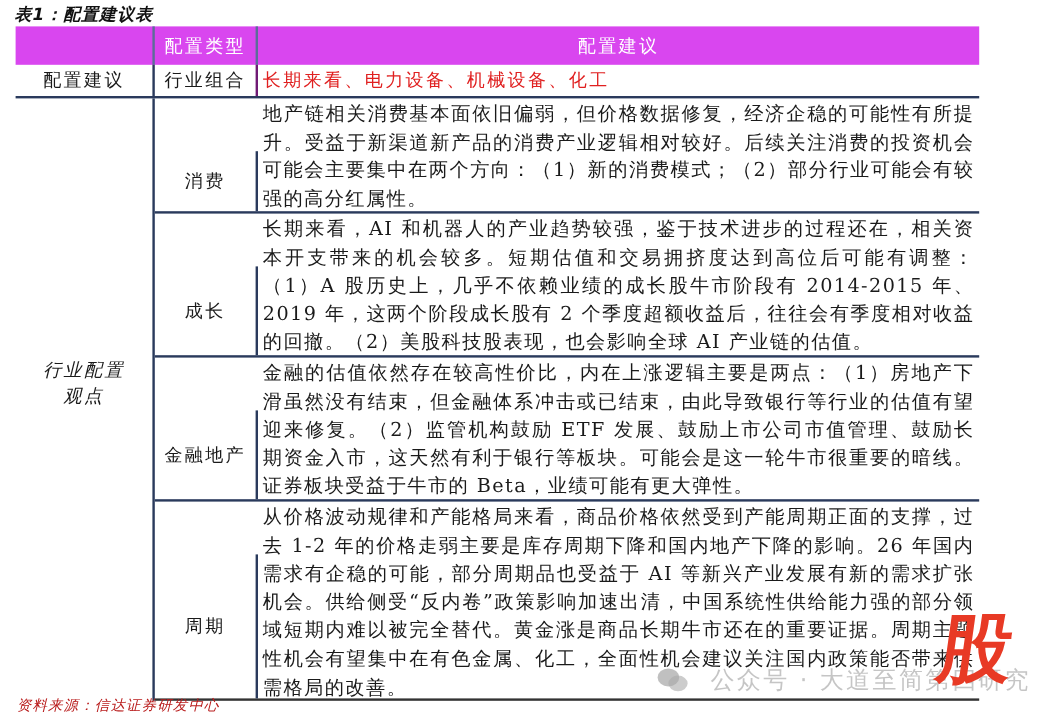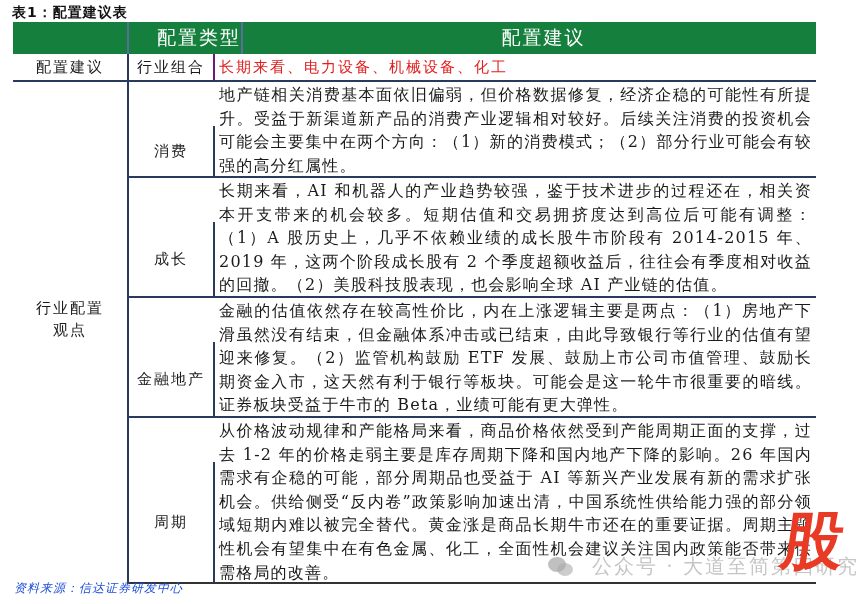--- a/index.html
+++ b/index.html
@@ -6,62 +6,63 @@
     body {
       width: 864px; height: 604px; position: relative; overflow: hidden;
       font-family: "DejaVu Serif", "Liberation Serif", serif;
       color: #1a1a1a;
     }
     .caption {
       position: absolute; left: 12px; top: 4px;
       font-size: 14px; font-weight: bold; color: #111;
       font-family: "DejaVu Sans", "Liberation Sans", sans-serif;
       letter-spacing: 1px;
+      font-style: italic;
     }
     .table {
       position: absolute; left: 13px; top: 22px; width: 803px;
     }
     .hdr {
-      display: flex; height: 32px; background: #15803d; color: #fff;
-      font-size: 19px; letter-spacing: 2px; gap: 28px;
+      display: flex; height: 32px; background: #d946ef; color: #fff;
+      font-size: 15px; letter-spacing: 2px;
     }
     .hdr .c1 { width: 114px; border-right: 2px solid #5b6d99; }
     .hdr .c2 { width: 84px; border-right: 2px solid #5b6d99; display:flex; align-items:center; justify-content:center; }
     .hdr .c3 { flex: 1; display:flex; align-items:center; justify-content:center; }
     .row-config {
       display: flex; height: 26px; align-items: stretch;
       border-bottom: 2px solid #2a3a5c; font-size: 15px;
     }
     .row-config .c1 { width: 114px; display:flex; align-items:center; justify-content:center; border-right: 2px solid #2a3a5c; letter-spacing: 2px; }
     .row-config .c2 { width: 84px; display:flex; align-items:center; justify-content:center; border-right: 2px solid #701a75; letter-spacing: 2px; }
     .row-config .c3 { flex: 1; display:flex; align-items:center; padding-left: 4px; color: #e02020; letter-spacing: 2px; }
     .body-block { display: flex; }
     .body-block .left {
       width: 114px; border-right: 2px solid #2a3a5c;
       display: flex; align-items: center; justify-content: center;
-      text-align: center; font-size: 15px; line-height: 22px; letter-spacing: 2px;
+      text-align: center; font-size: 15px; line-height: 22px; letter-spacing: 2px; font-style: italic;
     }
     .body-block .right { flex: 1; }
     .sub {
       display: flex; border-bottom: 2px solid #2a3a5c;
     }
     .sub:last-child { border-bottom: 2px solid #333; }
     .sub .cat {
       width: 84px; border-right: 2px solid #2a3a5c;
       display: flex; align-items: center; justify-content: center;
       font-size: 15px; letter-spacing: 2px; margin-top: 44px;
     }
     .sub .txt {
       flex: 1; padding: 1px 4px 1px 4px;
       font-size: 16px; line-height: 23.6px; letter-spacing: 1.2px;
       text-align: justify;
     }
     .source {
       position: absolute; left: 14px; top: 580px;
-      font-size: 12px; font-style: italic; color: #1d4ed8; letter-spacing: 1px; text-align: center;
+      font-size: 12px; font-style: italic; color: #b91c1c; letter-spacing: 1px; text-align: center;
     }
     .watermark {
       position: absolute; left: 548px; top: 553px;
       font-family: "DejaVu Sans", "Liberation Sans", sans-serif;
       font-size: 20px; color: rgba(150,150,150,0.55); letter-spacing: 2px;
       display: flex; align-items: center; gap: 18px;
     }
     .wm-icon {
       width: 26px; height: 20px; position: relative;
     }

